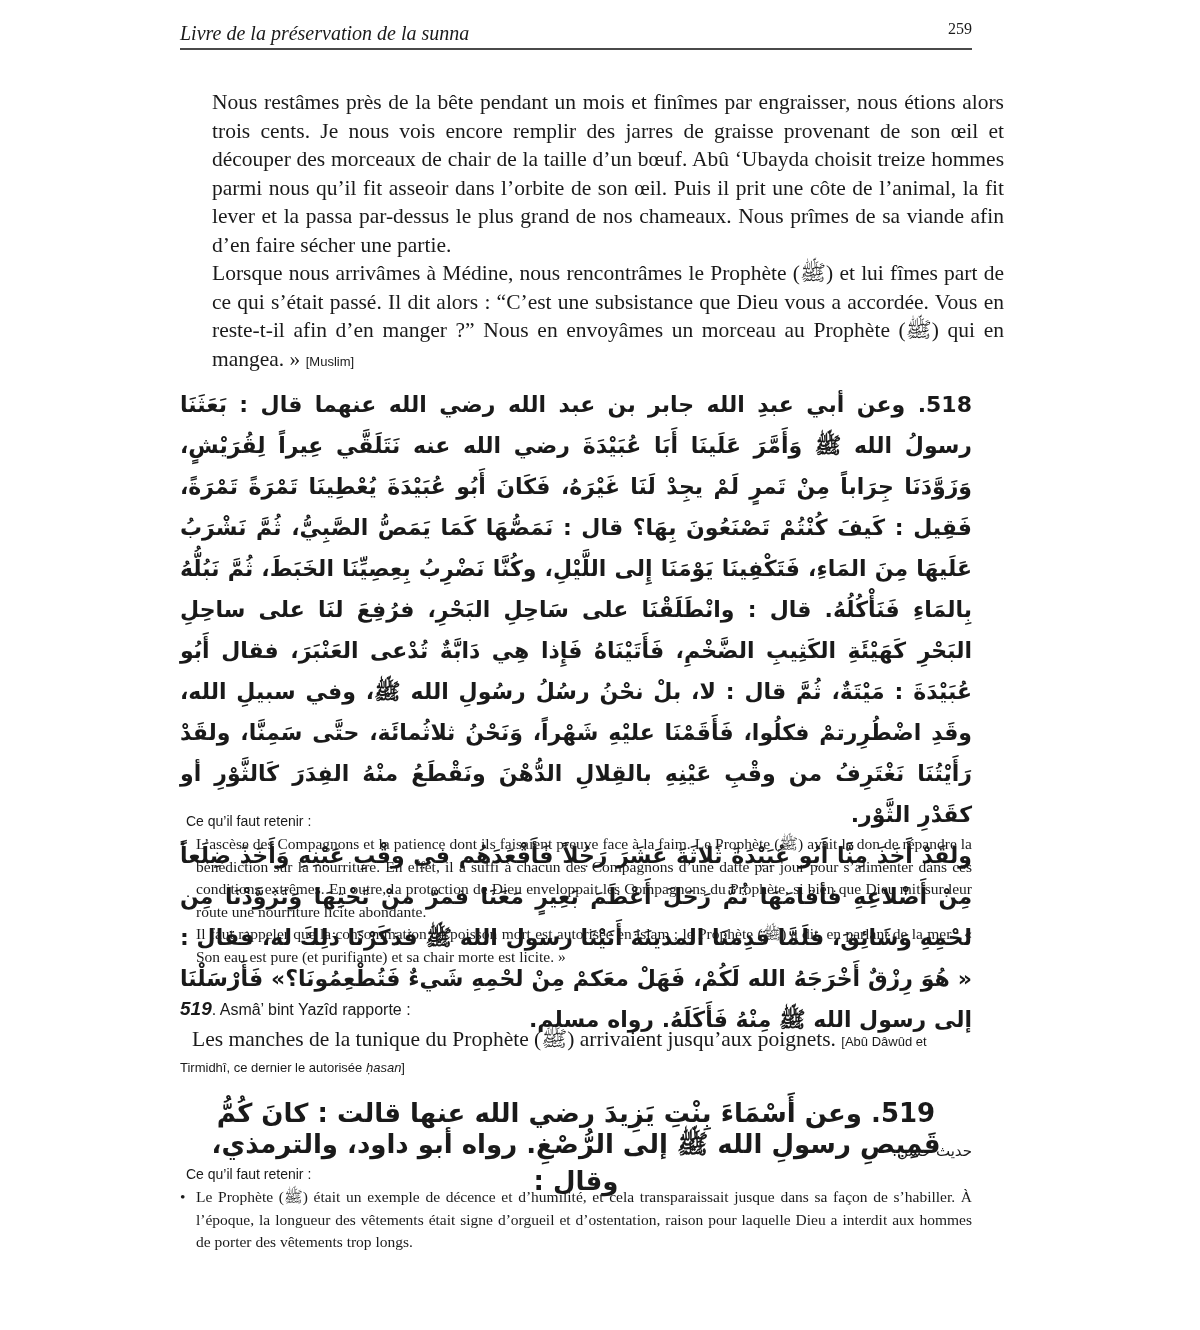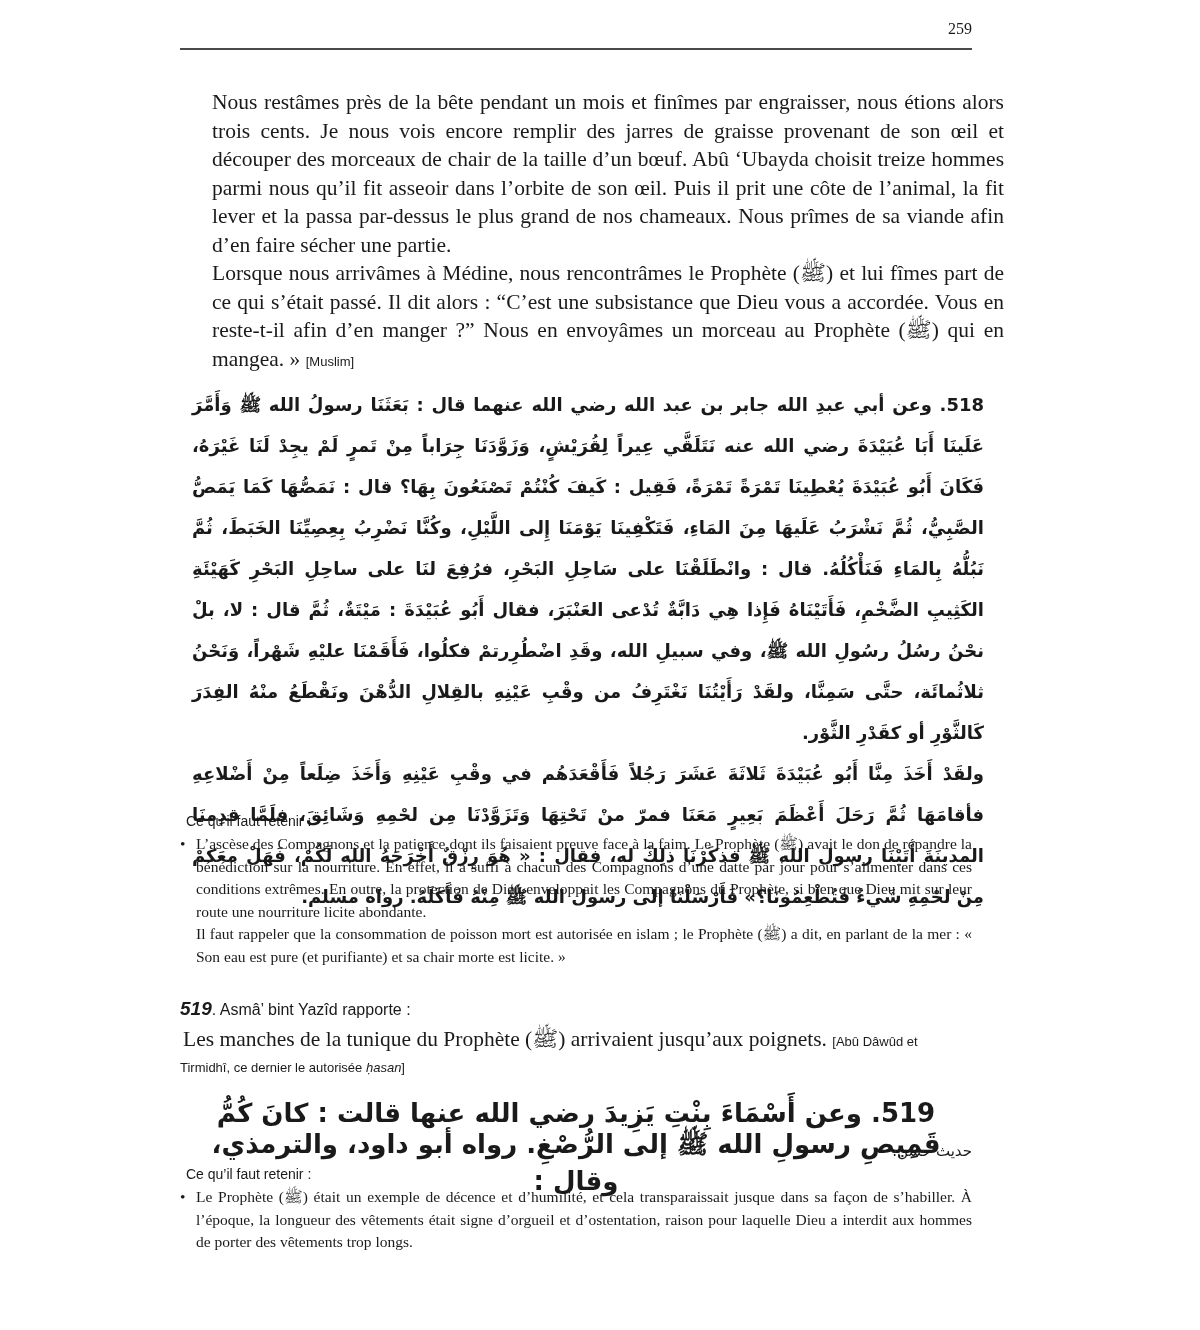--- a/index.html
+++ b/index.html
@@ -6,41 +6,42 @@
   body { width:1200px; height:1330px; position:relative; overflow:hidden; color:#1a1a1a;
          font-family:"Liberation Serif", "DejaVu Serif", serif; }
   .page { position:absolute; left:180px; top:0; width:792px; }
   .running-head { position:absolute; top:18px; left:0; width:792px; height:32px; }
   .running-head .title { position:absolute; left:0; top:4px; font-style:italic; font-size:20px; }
   .running-head .num { position:absolute; right:0; top:2px; font-size:16px; }
   .running-head .rule { position:absolute; left:0; right:0; bottom:0; height:2px; background:#4a4a4a; }
   .body-fr { position:absolute; left:0; width:792px; font-size:21.5px; line-height:28.5px; text-align:justify;margin-left:32px; }
   .body-fr p { margin:0; }
   .ref { font-family:"Liberation Sans", sans-serif; font-size:13px; }
-  .ar { position:absolute; left:12px; width:792px; direction:rtl; text-align:justify; font-family:"DejaVu Sans", sans-serif;
-        font-size:18px; line-height:41px; font-weight:bold; }
+  .ar { position:absolute; left:0; width:792px; direction:rtl; text-align:justify; font-family:"DejaVu Sans", sans-serif;
+        font-size:22px; line-height:41px; font-weight:bold; }
   .ar p { margin:0; }
   .retain-label { position:absolute; left:6px; font-family:"Liberation Sans", sans-serif; font-size:14px; }
   .retain { position:absolute; left:0; width:792px; font-size:15.5px; line-height:22.5px; text-align:justify; }
   .retain .item { position:relative; padding-left:16px; margin:0; }
   .retain .bullet { position:absolute; left:0; top:0; }
   .h519 { position:absolute; left:0; font-family:"Liberation Sans", sans-serif; font-size:16px; }
   .h519 b { font-size:19px;font-style:italic; }
-  .t519 { position:absolute; left:3px; width:792px; font-size:21.5px; line-height:30px; }
+  .t519 { position:absolute; left:12px; width:792px; font-size:21.5px; line-height:30px; }
   .t519 .ref2 { font-family:"Liberation Sans", sans-serif; font-size:13px; }
   .src2 { position:absolute; left:0; font-family:"Liberation Sans", sans-serif; font-size:13px; }
   .ar-single { position:absolute; left:0; width:792px; direction:rtl; text-align:center; font-family:"DejaVu Sans", sans-serif; font-size:26px; font-weight:bold; }
   .ar-small { position:absolute; right:0; direction:rtl; font-family:"DejaVu Sans", sans-serif; font-size:15px; }
 </style>
 </head>
 <body>
 
 <div class="page">
 
   <div class="running-head">
+    <span class="title">Livre de la préservation de la sunna</span>
     <span class="num">259</span>
     <div class="rule"></div>
   </div>
 
   <div class="body-fr" style="top:88px;">
     <p>Nous restâmes près de la bête pendant un mois et finîmes par engraisser, nous étions alors trois cents. Je nous vois encore remplir des jarres de graisse provenant de son œil et découper des morceaux de chair de la taille d’un bœuf. Abû ‘Ubayda choisit treize hommes parmi nous qu’il fit asseoir dans l’orbite de son œil. Puis il prit une côte de l’animal, la fit lever et la passa par-dessus le plus grand de nos chameaux. Nous prîmes de sa viande afin d’en faire sécher une partie.</p>
     <p><span>Lorsque nous arrivâmes à Médine, nous rencontrâmes le Prophète (ﷺ) et lui fîmes part de ce qui s’était passé. Il dit alors : “C’est une subsistance que Dieu vous a accordée. Vous en reste-t-il afin d’en manger ?” Nous en envoyâmes un morceau au Prophète (ﷺ) qui en mangea. »</span> <span class="ref">[Muslim]</span></p>
   </div>
 
   <div class="ar" style="top:384px;">

